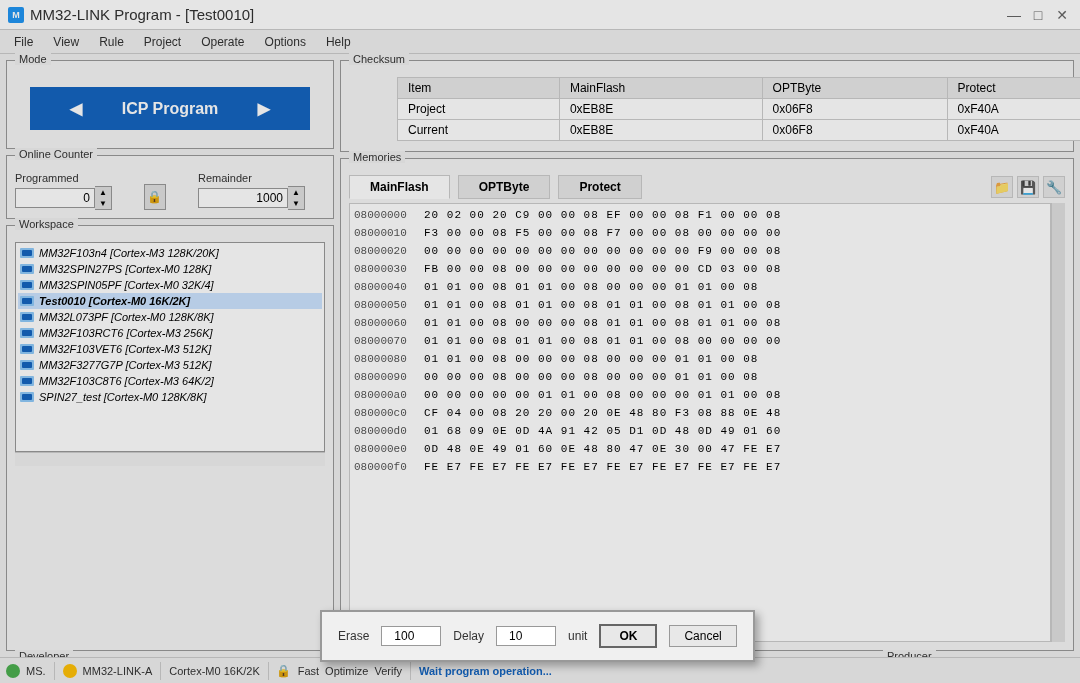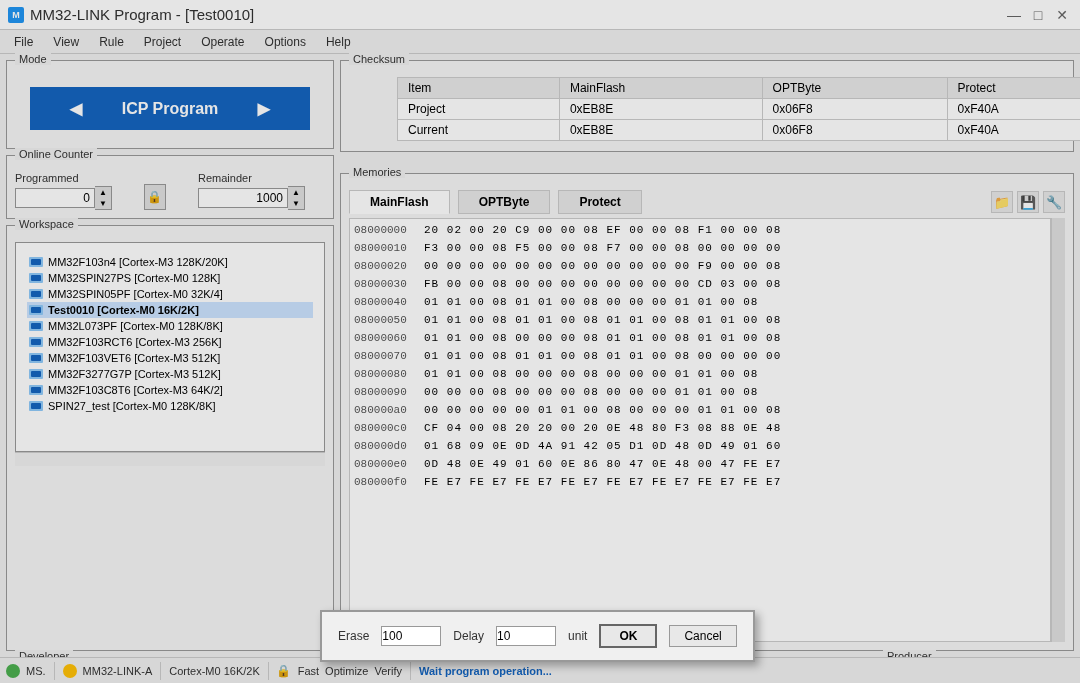--- a/index.html
+++ b/index.html
@@ -186,21 +186,22 @@
     
     .workspace-box {
       flex: 1;
     }
     .workspace-tree {
       border: 1px solid #999;
       background: white;
       height: 210px;
       overflow-y: auto;
       overflow-x: hidden;
-      padding: 11px;
+      padding: 2px;
+      font-style: italic;
     }
     .tree-item {
       display: flex;
       align-items: center;
       padding: 1px 2px;
       cursor: pointer;
       white-space: nowrap;
       font-size: 11px;
     }
     .tree-item.selected { background: #cce4ff; font-weight: bold; }
@@ -214,21 +215,21 @@
       overflow-x: auto;
       display: flex;
       border-top: 1px solid #ccc;
       height: 14px;
       background: #f0f0f0;
     }
     
     .right-panel {
       display: flex;
       flex-direction: column;
-      gap: 21px;
+      gap: 6px;
       flex: 1;
     }
     
     .checksum-table {
       border-collapse: collapse;
       width: 100%;
       font-size: 12px;
       margin-left: 48px;
     }
     .checksum-table th {
@@ -393,21 +394,21 @@
       gap: 12px;
       box-shadow: 4px 4px 8px rgba(0,0,0,0.3);
     }
     .dialog-label {
       font-size: 12px;
       color: #333;
     }
     .dialog-input {
       border: 1px solid #999;
       width: 60px;
-      padding: 2px 0;
+      padding: 2px 12px;
       font-size: 12px;
       background: white;
     }
     .dialog-ok-btn {
       padding: 3px 18px;
       border: 2px solid #666;
       background: #e8e8e8;
       cursor: pointer;
       font-size: 12px;
       font-weight: bold;
@@ -665,21 +666,21 @@
             <div class="hex-row">
               <span class="hex-addr">080000c0</span>
               <span class="hex-bytes">  CF 04 00 08 20 20 00 20 0E 48 80 F3 08 88 0E 48</span>
             </div>
             <div class="hex-row">
               <span class="hex-addr">080000d0</span>
               <span class="hex-bytes">  01 68 09 0E 0D 4A 91 42 05 D1 0D 48 0D 49 01 60</span>
             </div>
             <div class="hex-row">
               <span class="hex-addr">080000e0</span>
-              <span class="hex-bytes">  0D 48 0E 49 01 60 0E 86 80 47 0E 48 00 47 FE E7</span>
+              <span class="hex-bytes">  0D 48 0E 49 01 60 0E 48 80 47 0E 30 00 47 FE E7</span>
             </div>
             <div class="hex-row">
               <span class="hex-addr">080000f0</span>
               <span class="hex-bytes">  FE E7 FE E7 FE E7 FE E7 FE E7 FE E7 FE E7 FE E7</span>
             </div>
           </div>
         <div class="scrollbar-placeholder"></div>
       </div>
     </div>
 

